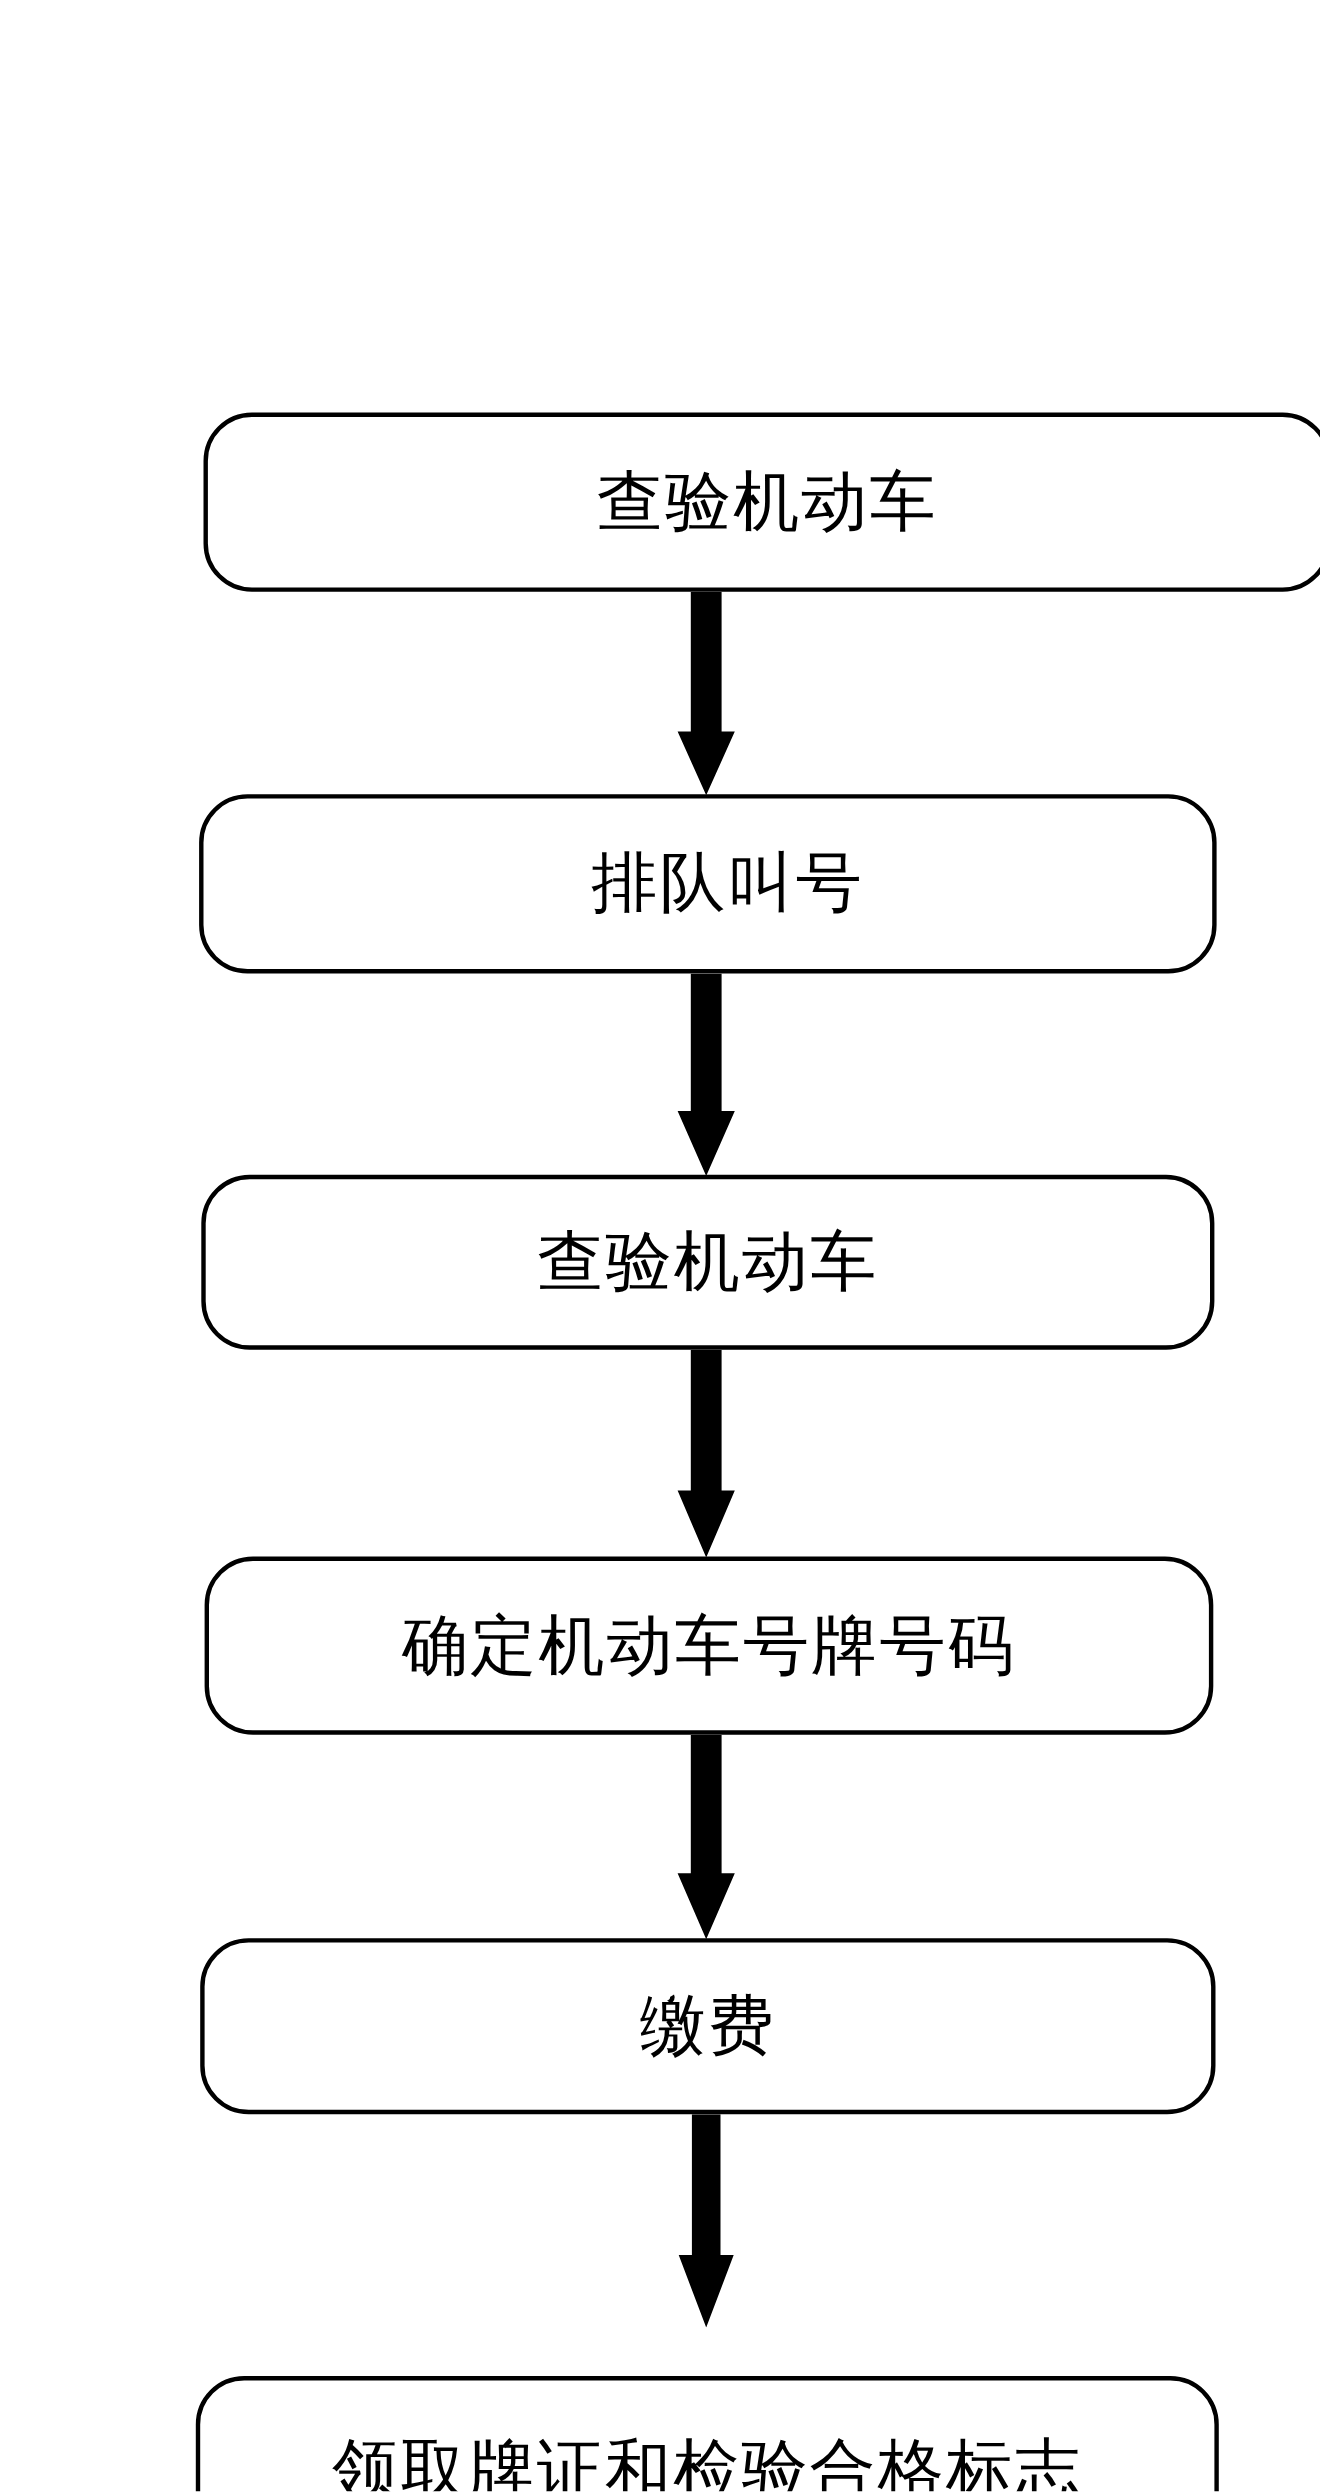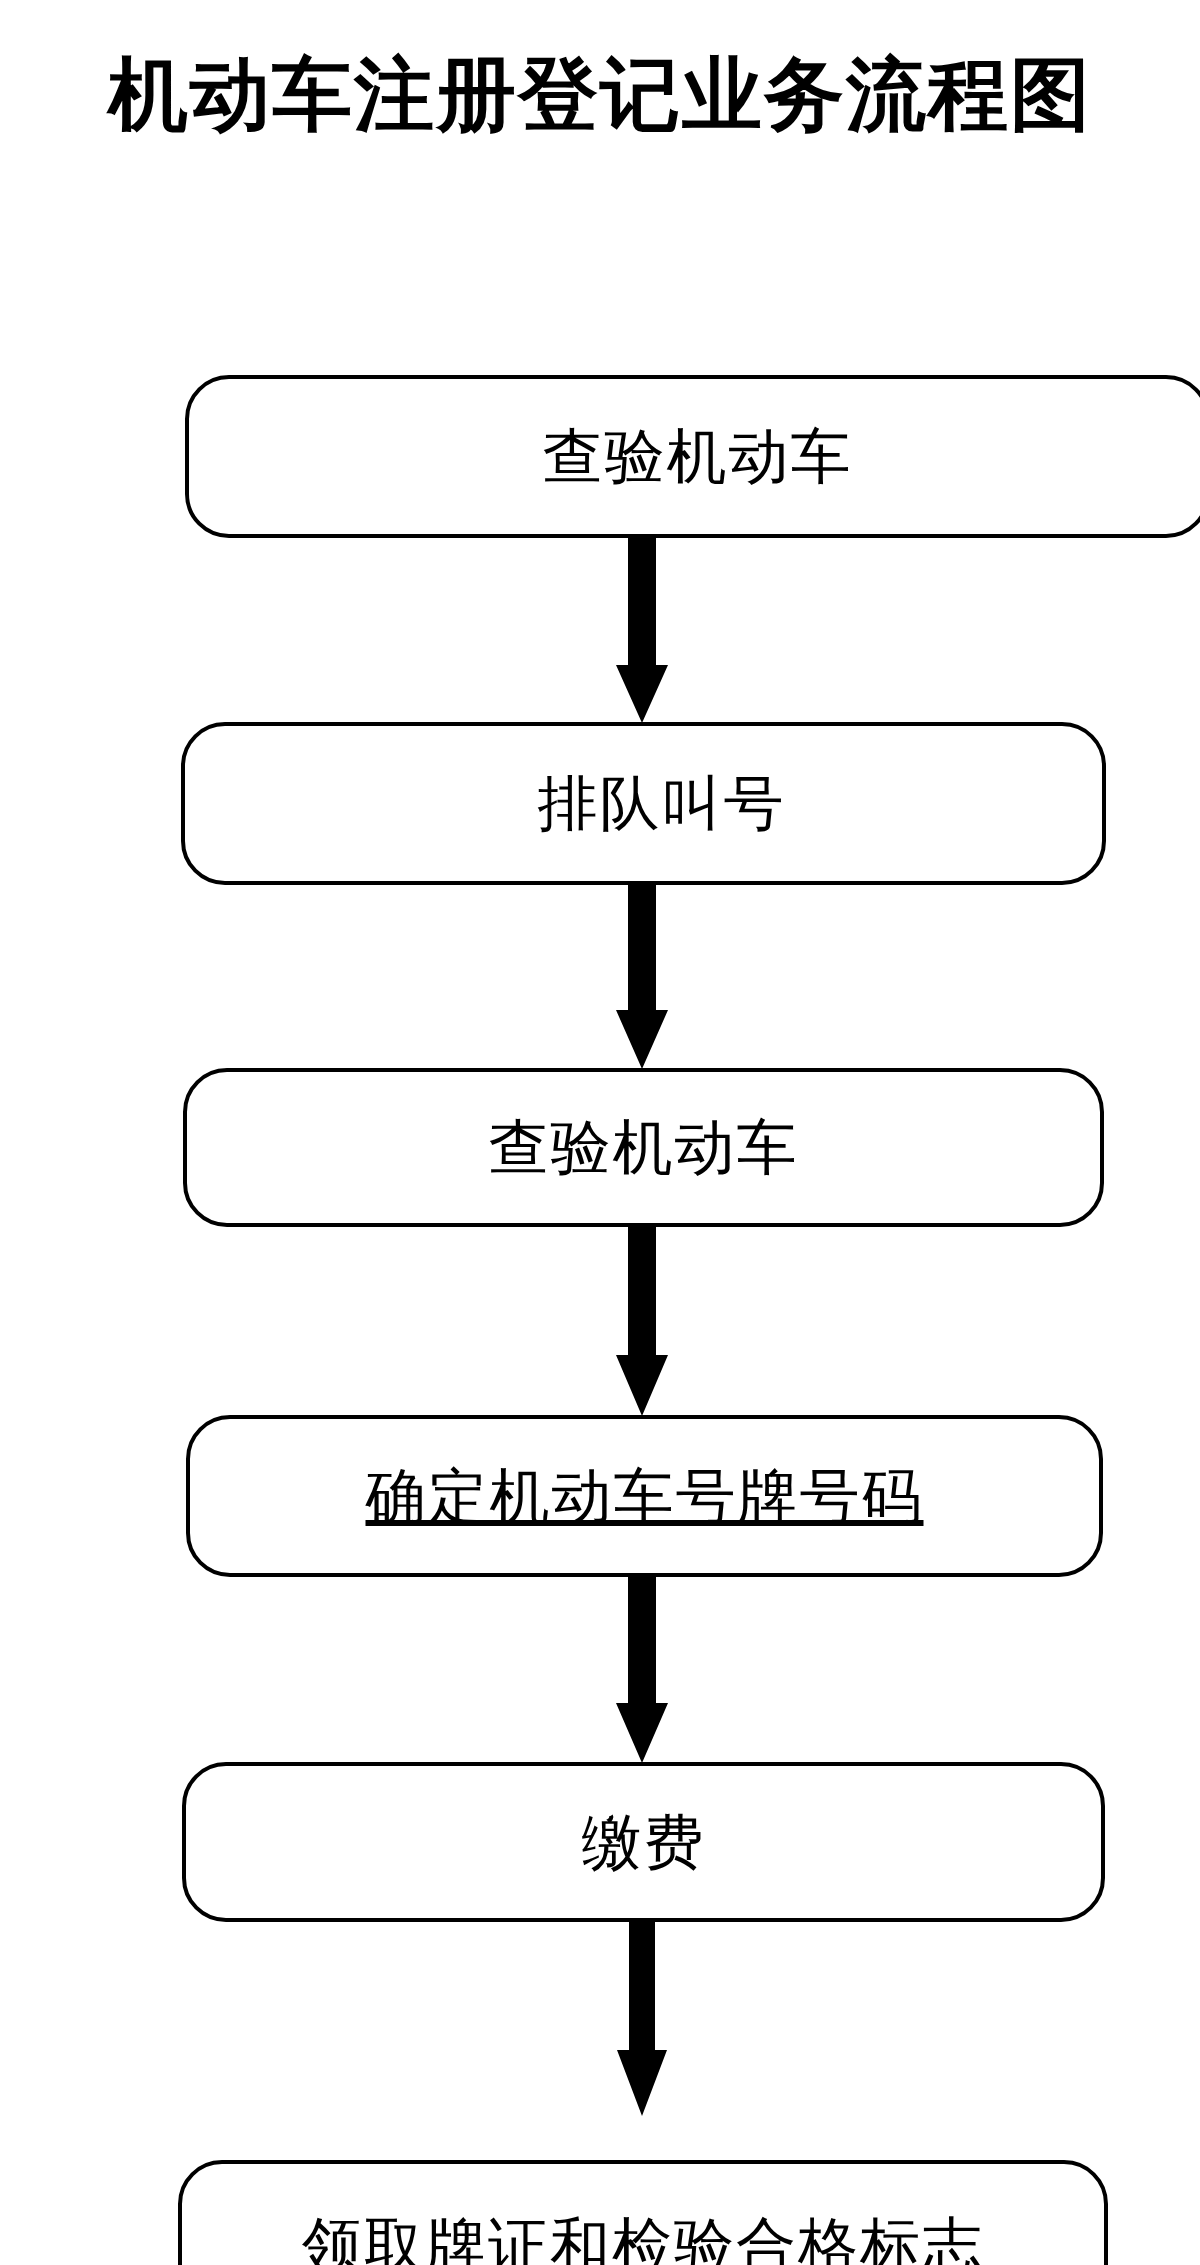--- a/index.html
+++ b/index.html
@@ -65,21 +65,21 @@
     line-height: 1.15;
     letter-spacing: 2px;
     color: #000000;
     white-space: nowrap;
     text-align: center;
   }
 
   .node-1 { left: 185px; top: 375px;  width: 1025px; height: 163px; }
   .node-2 { left: 181px; top: 722px;  width: 925px; height: 163px; padding-left: 36px; }
   .node-3 { left: 183px; top: 1068px; width: 921px; height: 159px; }
-  .node-4 { left: 186px; top: 1415px; width: 917px; height: 162px; text-decoration: underline; }
+  .node-4 { left: 186px; top: 1415px; width: 917px; height: 162px; }
   .node-5 { left: 182px; top: 1762px; width: 923px; height: 160px; }
   .node-6 { left: 178px; top: 2160px; width: 930px; height: 170px; }
 
   
   .arrow {
     position: absolute;
     overflow: visible;
   }
   .arrow svg { display: block; }
 
@@ -87,21 +87,20 @@
   .arrow-2 { left: 602px; top: 885px;  width: 80px; height: 184px; }
   .arrow-3 { left: 602px; top: 1227px; width: 80px; height: 189px; }
   .arrow-4 { left: 602px; top: 1577px; width: 80px; height: 186px; }
   .arrow-5 { left: 604px; top: 1922px; width: 76px; height: 194px; }
 </style>
 </head>
 <body>
 
 <div id="page">
 
-  <div class="chart-title">机动车注册登记业务流程图</div>
 
   <div class="flow">
 
     <div class="node node-1">
       <span class="node-label">查验机动车</span>
     </div>
 
     <div class="arrow arrow-1">
       <svg width="80" height="185" viewBox="0 0 80 185" xmlns="http://www.w3.org/2000/svg">
         <polygon points="26,0 54,0 54,127 66,127 40,185 14,127 26,127" fill="#000000"></polygon>

